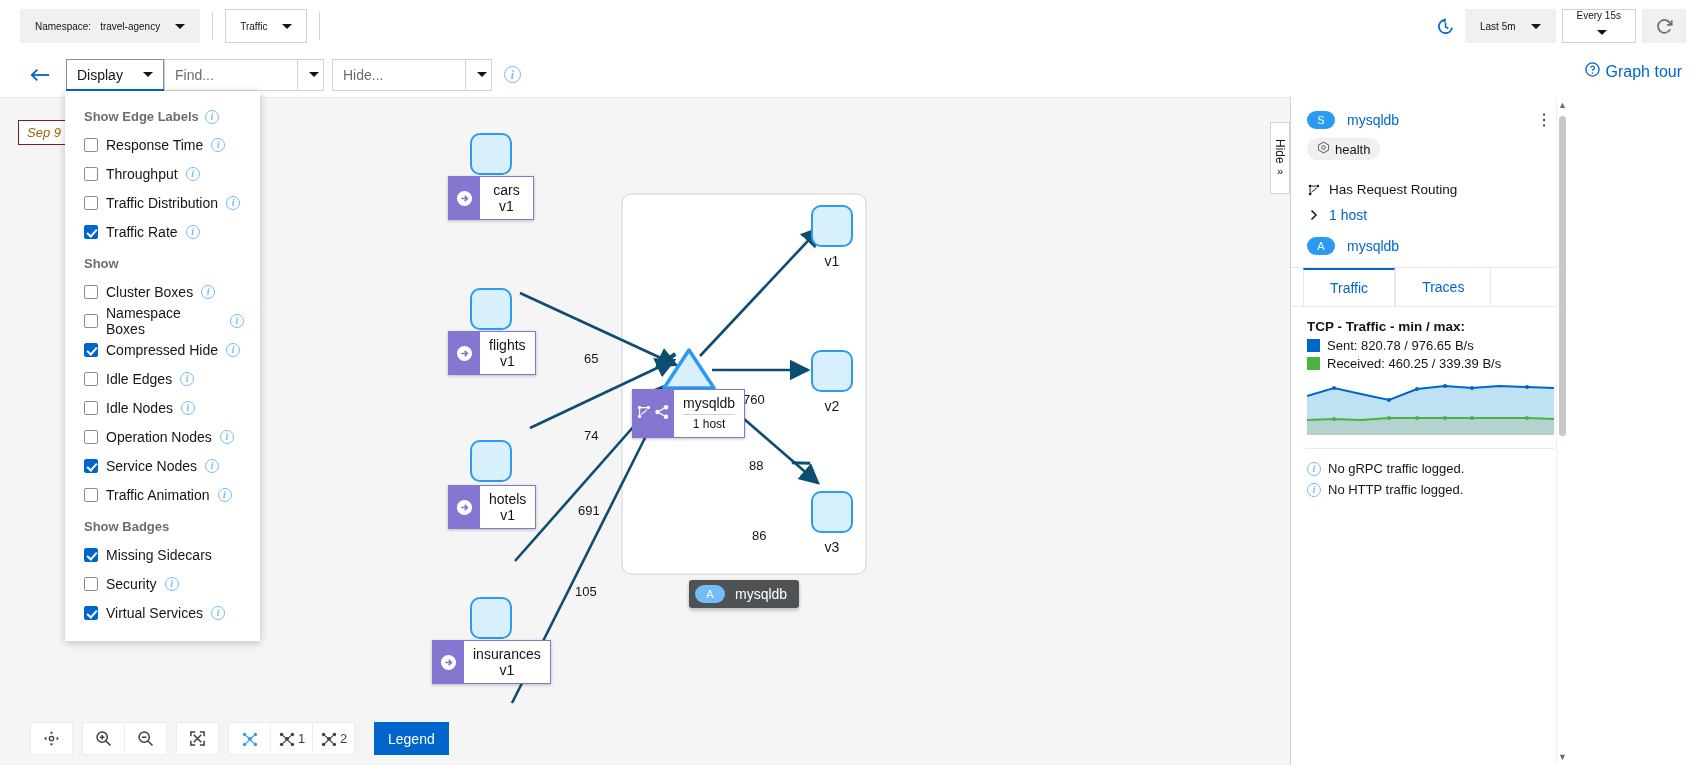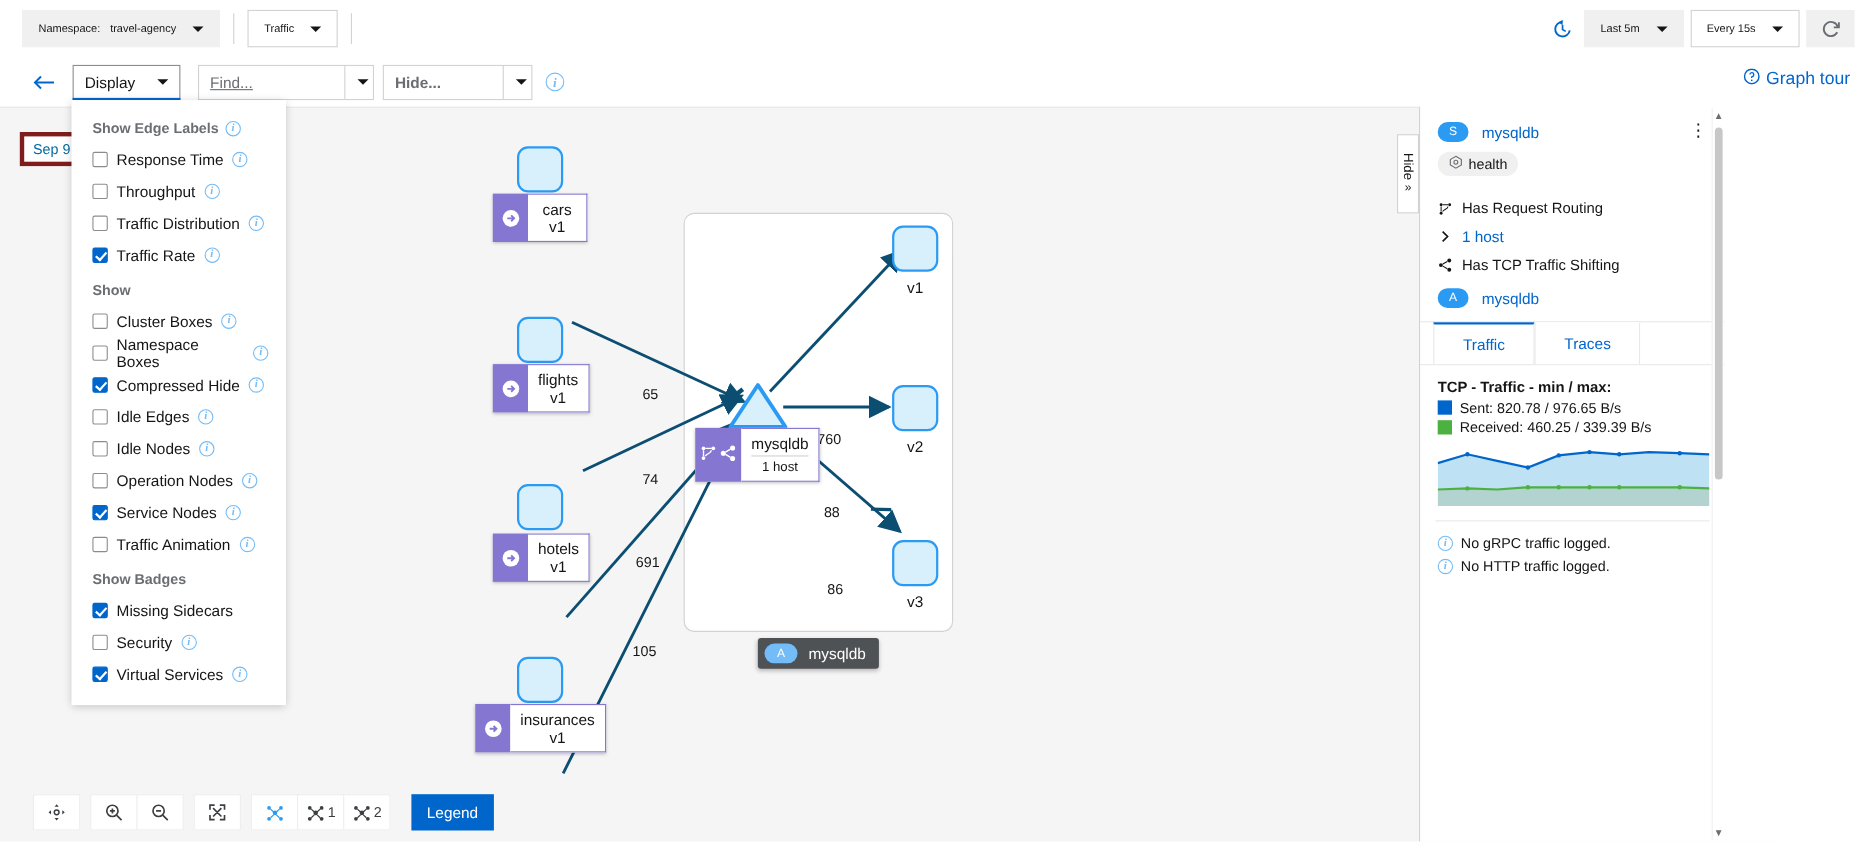--- a/index.html
+++ b/index.html
@@ -51,41 +51,41 @@
   .display-btn::after {
     content:""; position:absolute; left:-1px; right:-1px; bottom:-1px; height:2px; background:#06c;
   }
   .combo {
     height:32px; border:1px solid #d2d2d2; background:#fff; display:flex; align-items:center;
     padding-left:10px; color:#6a6e73; font-size:14px; position:relative;
   }
   .combo .cb-caret { position:absolute; right:0; top:0; bottom:0; width:26px;
     border-left:1px solid #d2d2d2; display:flex; align-items:center; justify-content:center; cursor:pointer;}
   .combo-find { width:160px; }
-  .combo-hide { width:136px;font-weight:bold; }
+  .combo-hide { width:160px; }
   .info-i {
     display:inline-flex; align-items:center; justify-content:center;
     width:14px; height:14px; border-radius:50%; border:1.3px solid #73bcf7;
     color:#73bcf7; font-size:10px; font-style:italic; font-weight:bold;
     font-family:"Liberation Serif", serif; line-height:1; flex:none;
   }
   .info-i.big { width:17px; height:17px; font-size:12px; margin-left:12px; }
   .graph-tour {
     position:absolute; right:12px; top:62px; color:#06c; font-size:16px;
     display:flex; align-items:center; gap:6px; cursor:pointer;
   }
 
   
   .graph-area {
     position:absolute; left:0; top:97px; width:1290px; height:668px;
     background:#f5f5f5; border-top:1px solid #e8e8e8;
   }
   .date-chip {
-    position:absolute; left:18px; top:22px; background:#fff; color:#0369a1;
-    font-size:13px; padding:4px 8px; border:4px solid #7f1d1d;
+    position:absolute; left:18px; top:22px; background:#fff; color:#a16207;
+    font-size:13px; padding:4px 8px; border:1px solid #7f1d1d;font-style:italic;
   }
   .graph-svg { position:absolute; left:0; top:0; }
 
   
   .node-card {
     position:absolute; display:flex; align-items:stretch;
     box-shadow:0 1px 3px rgba(0,0,0,.25); background:#fff;
   }
   .node-badge {
     width:32px; background:#8476d1; display:flex; align-items:center; justify-content:center;
@@ -229,21 +229,21 @@
         <svg width="19" height="19" viewBox="0 0 20 20">
             <path d="M10 3a7 7 0 1 0 6.9 8.2" fill="none" stroke="#06c" stroke-width="1.8"></path>
             <path d="M10 3 L10 1 L6.4 3.6 L10 6.2 Z" fill="#06c"></path>
             <path d="M10 6v4.3l3 1.8" fill="none" stroke="#06c" stroke-width="1.6"></path>
           </svg>
       </span>
       <div class="pill">
         <span>Last 5m</span>
         <span class="caret"></span>
       </div>
-      <div class="pill white" style="margin-left:6px;">
+      <div class="pill white" style="margin-left:6px;flex-direction:column;">
         <span>Every 15s</span>
         <span class="caret"></span>
       </div>
       <div class="refresh-btn">
         <svg width="19" height="19" viewBox="0 0 20 20">
             <path d="M16.5 8A6.8 6.8 0 1 0 16 13" fill="none" stroke="#6a6e73" stroke-width="1.8"></path>
             <path d="M17.6 3.4v4.9h-4.9" fill="none" stroke="#6a6e73" stroke-width="1.8"></path>
           </svg>
       </div>
     </div>
@@ -253,21 +253,21 @@
     <span class="back-arrow">
       <svg width="20" height="16" viewBox="0 0 22 16">
           <path d="M21 8H2" stroke="#06c" stroke-width="2"></path>
           <path d="M8 2 L2 8 L8 14" fill="none" stroke="#06c" stroke-width="2"></path>
         </svg>
     </span>
     <div class="display-btn">
       <span>Display</span>
       <span class="caret" style="margin-left:14px;"></span>
     </div>
-    <div class="combo combo-find" style="margin-left:16px;text-decoration:underline;">
+    <div class="combo combo-find" style="">
       <span>Find...</span>
       <span class="cb-caret">
         <span class="caret"></span>
       </span>
     </div>
     <div class="combo combo-hide" style="margin-left:8px;">
       <span>Hide...</span>
       <span class="cb-caret">
         <span class="caret"></span>
       </span>
@@ -615,31 +615,20 @@
       </span>
       <span>Has Request Routing</span>
     </div>
     <div class="sp-line">
       <span class="sp-ico">
         <svg width="10" height="12" viewBox="0 0 10 12">
             <path d="M2.5 1.5L7 6l-4.5 4.5" fill="none" stroke="#151515" stroke-width="1.5"></path>
           </svg>
       </span>
       <span class="sp-link">1 host</span>
-    </div>
-    <div class="sp-line">
-      <span class="sp-ico">
-        <svg width="14" height="14" viewBox="0 0 18 18">
-            <circle cx="13.5" cy="3.6" r="2.3" fill="#151515"></circle>
-            <circle cx="13.5" cy="14.4" r="2.3" fill="#151515"></circle>
-            <circle cx="3.8" cy="9" r="2.3" fill="#151515"></circle>
-            <path d="M6 7.8l5.2-3M6 10.2l5.2 3" stroke="#151515" stroke-width="1.3"></path>
-          </svg>
-      </span>
-      <span>Has TCP Traffic Shifting</span>
     </div>
     <div class="sp-row" style="padding:9px 16px 2px 16px;">
       <span class="sp-pill">A</span>
       <span class="sp-link">mysqldb</span>
     </div>
 
     <div class="sp-divider"></div>
 
     <div class="tabs">
       <div class="tab active">Traffic</div>

